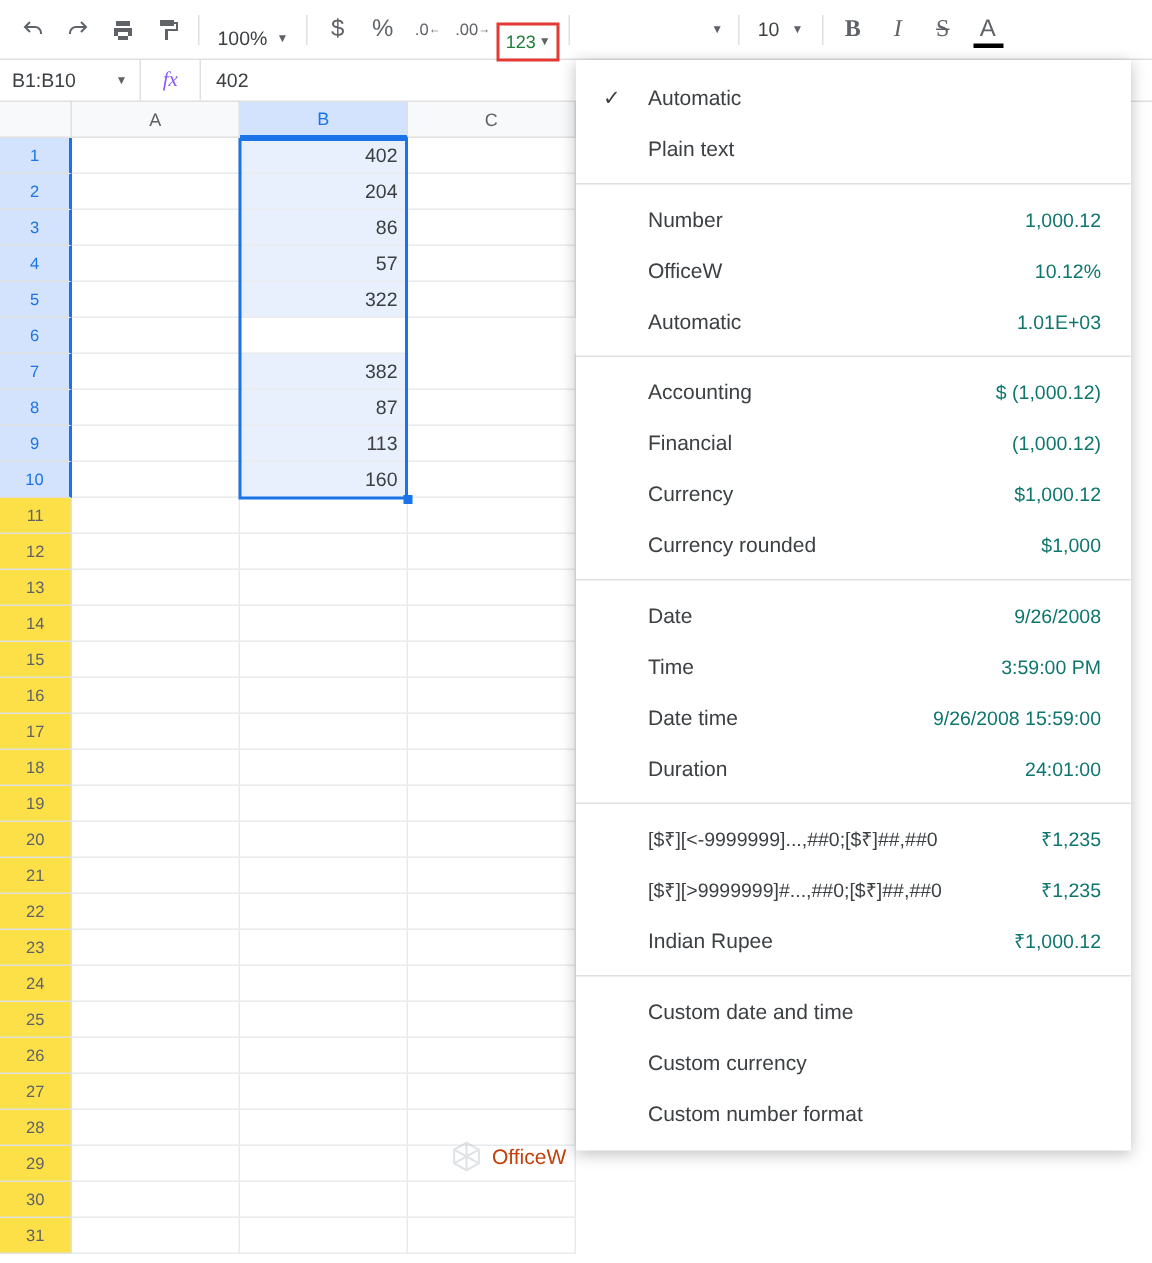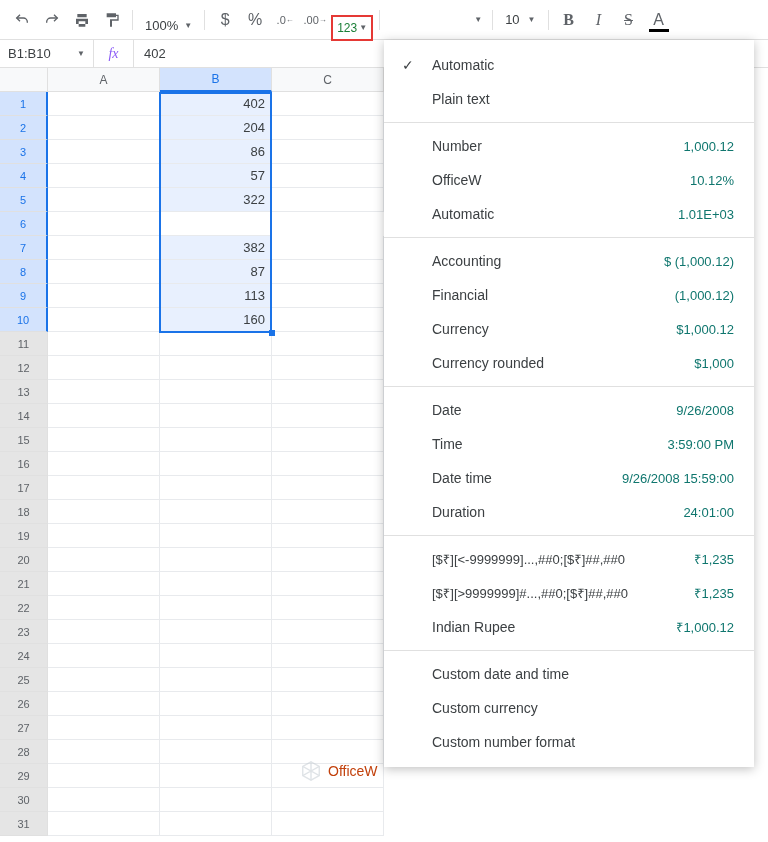--- a/index.html
+++ b/index.html
@@ -26,21 +26,21 @@
   .fx { width: 40px; font-style: italic; font-family: "Times New Roman", serif; color: #8b5cf6; font-size: 14px; border-right: 1px solid #e0e0e0; height:100%; display:flex; align-items:center; justify-content:center;}
   .formula { flex: 1; padding: 0 10px; font-size: 13px; }
 
   
   .sheet { display: flex; height: calc(842px - 40px - 28px); }
   .grid { flex: 1; }
   .corner { width: 48px; height: 24px; background: #f8f9fa; border-right: 1px solid #e0e0e0; border-bottom: 1px solid #e0e0e0; }
   .colhdrs { display: flex; height: 24px; }
   .colhdr { width: 112px; background: #f8f9fa; border-right: 1px solid #e0e0e0; border-bottom: 1px solid #e0e0e0; font-size: 12px; color: #5f6368; display: flex; align-items: center; justify-content: center; }
   .colhdr.sel { background: #d3e3fd; color: #1a73e8; border-bottom: 2px solid #1a73e8; }
-  .rowhdr { height: 24px; background: #e5e5e5; border-right: 1px solid #e0e0e0; border-bottom: 1px solid #e0e0e0; font-size: 11px; color: #5f6368; display: flex; align-items: center; justify-content: center; }
+  .rowhdr { height: 24px; background: #fde047; border-right: 1px solid #e0e0e0; border-bottom: 1px solid #e0e0e0; font-size: 11px; color: #5f6368; display: flex; align-items: center; justify-content: center; }
   .rowhdr.sel { background: #d3e3fd; color: #1a73e8; border-right: 2px solid #1a73e8; }
   .row { display: flex; height: 24px; }
   .cell { width: 112px; border-right: 1px solid #e8eaed; border-bottom: 1px solid #e8eaed; font-size: 13px; padding: 0 6px; display: flex; align-items: center; justify-content: flex-end; }
   .cell.sel { background: #e8f0fe; }
   .sel-rect { position: absolute; border: 2px solid #1a73e8; pointer-events: none; z-index: 5; }
   .sel-handle { position:absolute; width:6px; height:6px; background:#1a73e8; z-index:6; }
   
   
   .menu { position: absolute; left: 384px; top: 40px; width: 370px; background: #fff; box-shadow: 0 2px 10px rgba(0,0,0,0.25); z-index: 100; font-size: 14px; padding: 8px 0; max-height: 796px; }
   .mi { display: flex; align-items: center; padding: 8px 20px 8px 48px; position: relative; cursor: pointer; min-height: 34px; color:#3c4043; }

